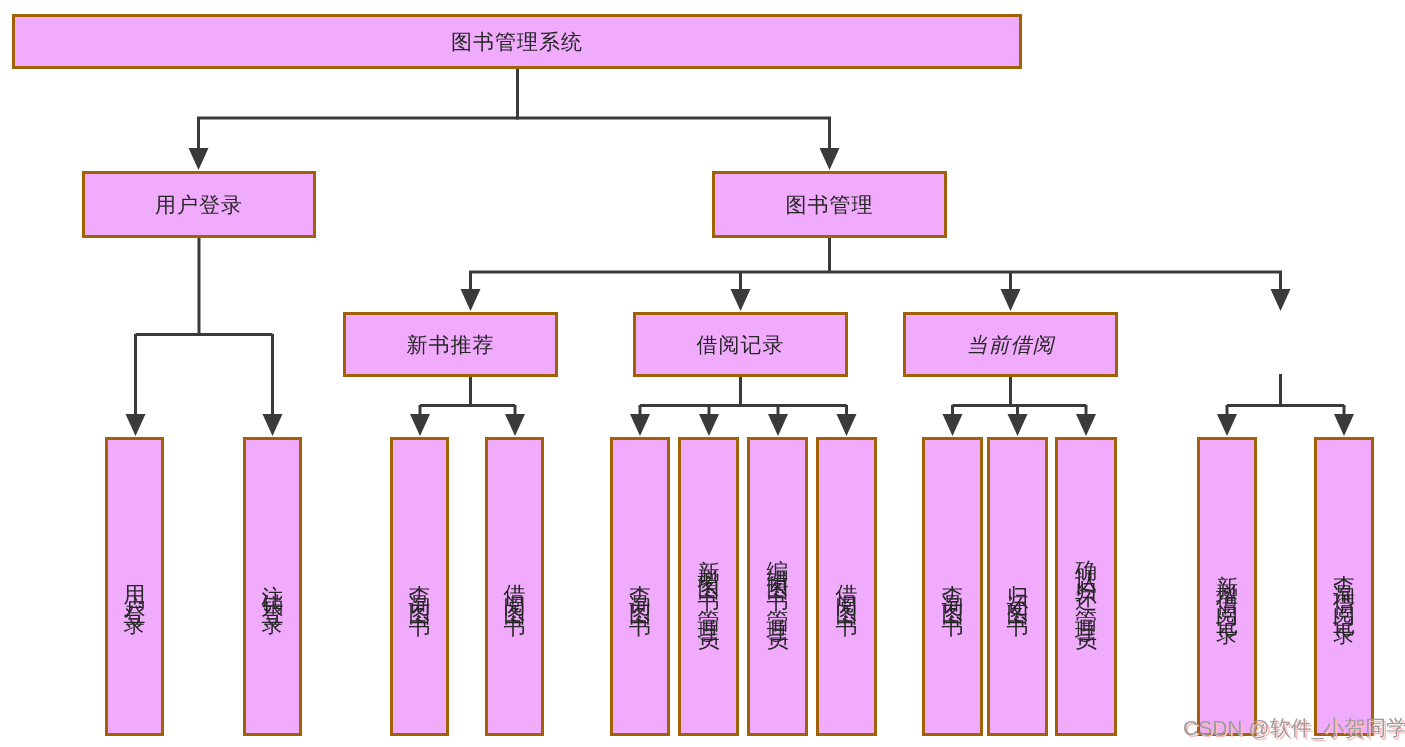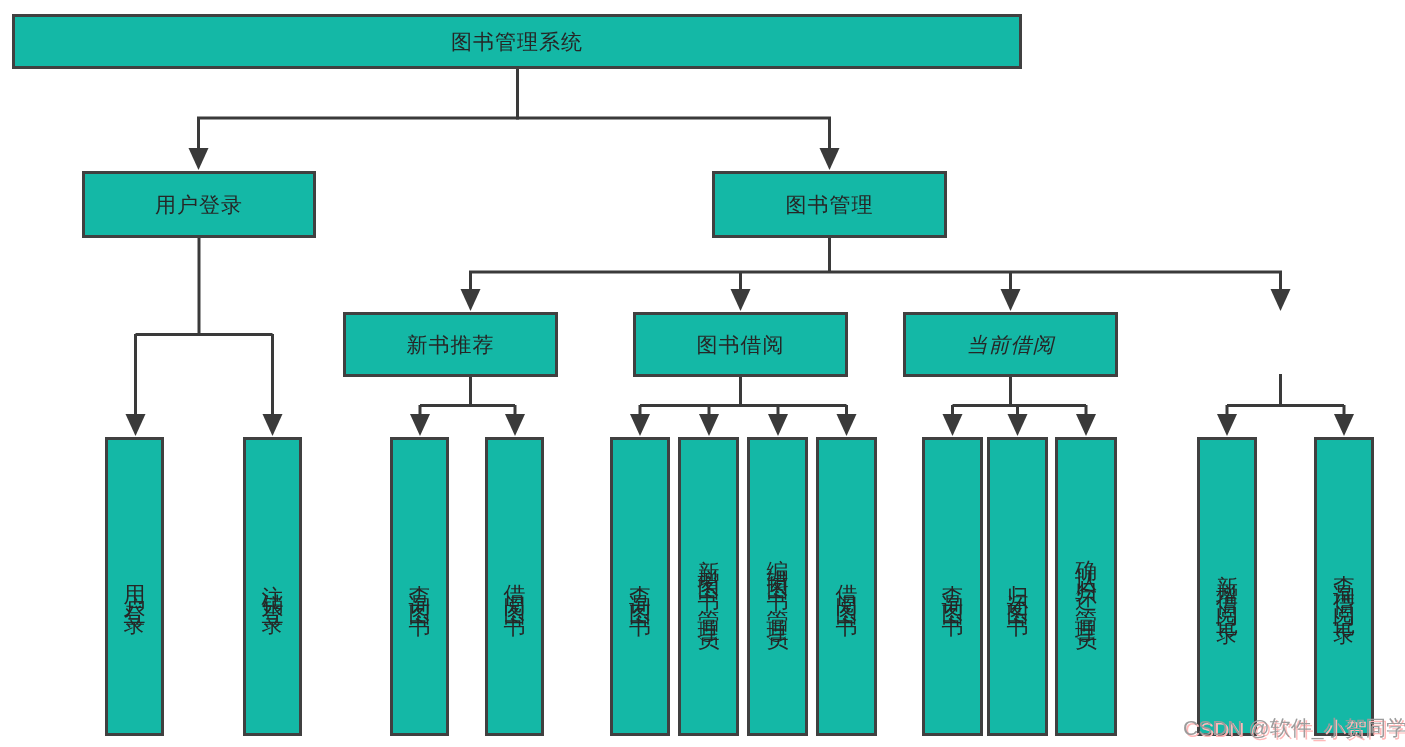--- a/index.html
+++ b/index.html
@@ -12,22 +12,22 @@
     overflow: hidden;
   }
   #connectors {
     position: absolute;
     left: 0; top: 0;
     width: 1405px; height: 747px;
   }
   .box {
     position: absolute;
     box-sizing: border-box;
-    background: #14b8a6;
-    border: 3px solid #404040;
+    background: #f0abfc;
+    border: 3px solid #a16207;
     display: flex;
     align-items: center;
     justify-content: center;
     z-index: 2;
   }
   .hlabel {
     font-size: 21px;
     color: #262626;
     letter-spacing: 1px;
     white-space: nowrap;
@@ -130,21 +130,21 @@
     <span class="hlabel">用户登录</span>
   </div>
   <div class="box" style="left:712px; top:171px; width:235px; height:67px;">
     <span class="hlabel">图书管理</span>
   </div>
 
   <div class="box" style="left:343px; top:312px; width:215px; height:65px;">
     <span class="hlabel">新书推荐</span>
   </div>
   <div class="box" style="left:633px; top:312px; width:215px; height:65px;">
-    <span class="hlabel">图书借阅</span>
+    <span class="hlabel">借阅记录</span>
   </div>
   <div class="box" style="left:903px; top:312px; width:215px; height:65px;font-style:italic;">
     <span class="hlabel">当前借阅</span>
   </div>
 
   <div class="box leaf" style="left:105px; top:437px; width:59px; height:299px;">
     <span class="vlabel">用户登录</span>
   </div>
   <div class="box leaf" style="left:243px; top:437px; width:59px; height:299px;">
     <span class="vlabel">注销登录</span>

